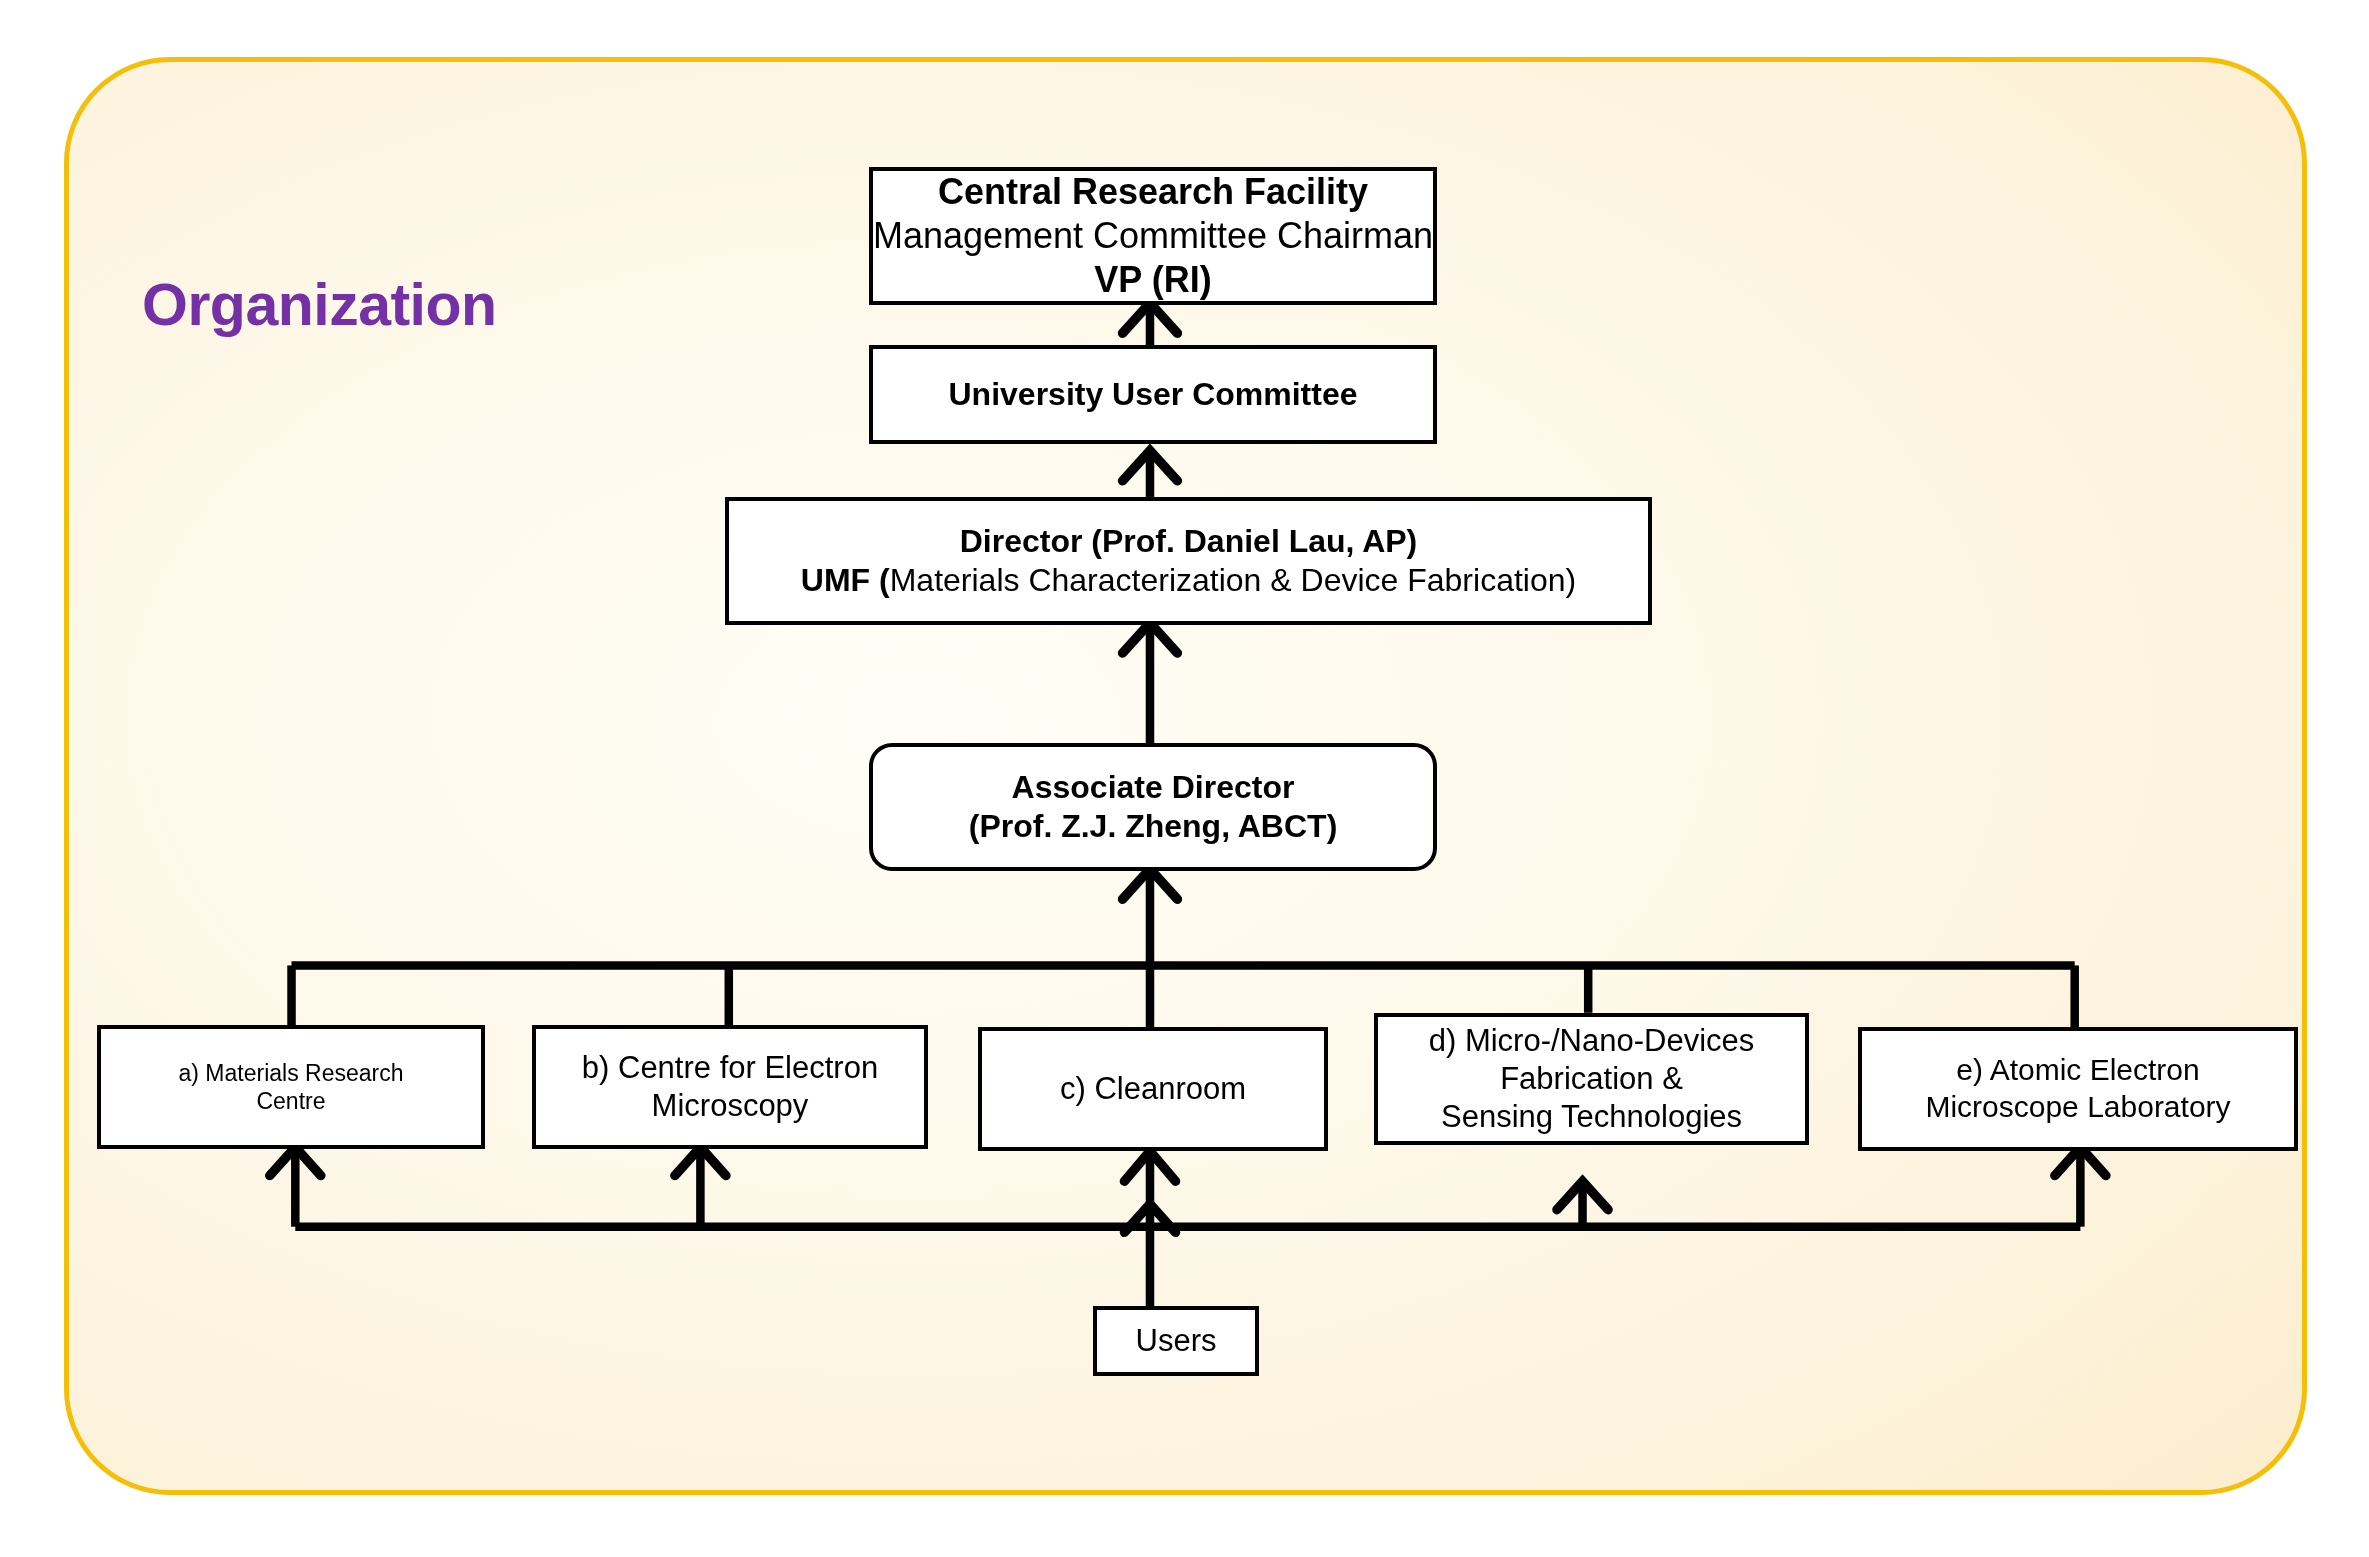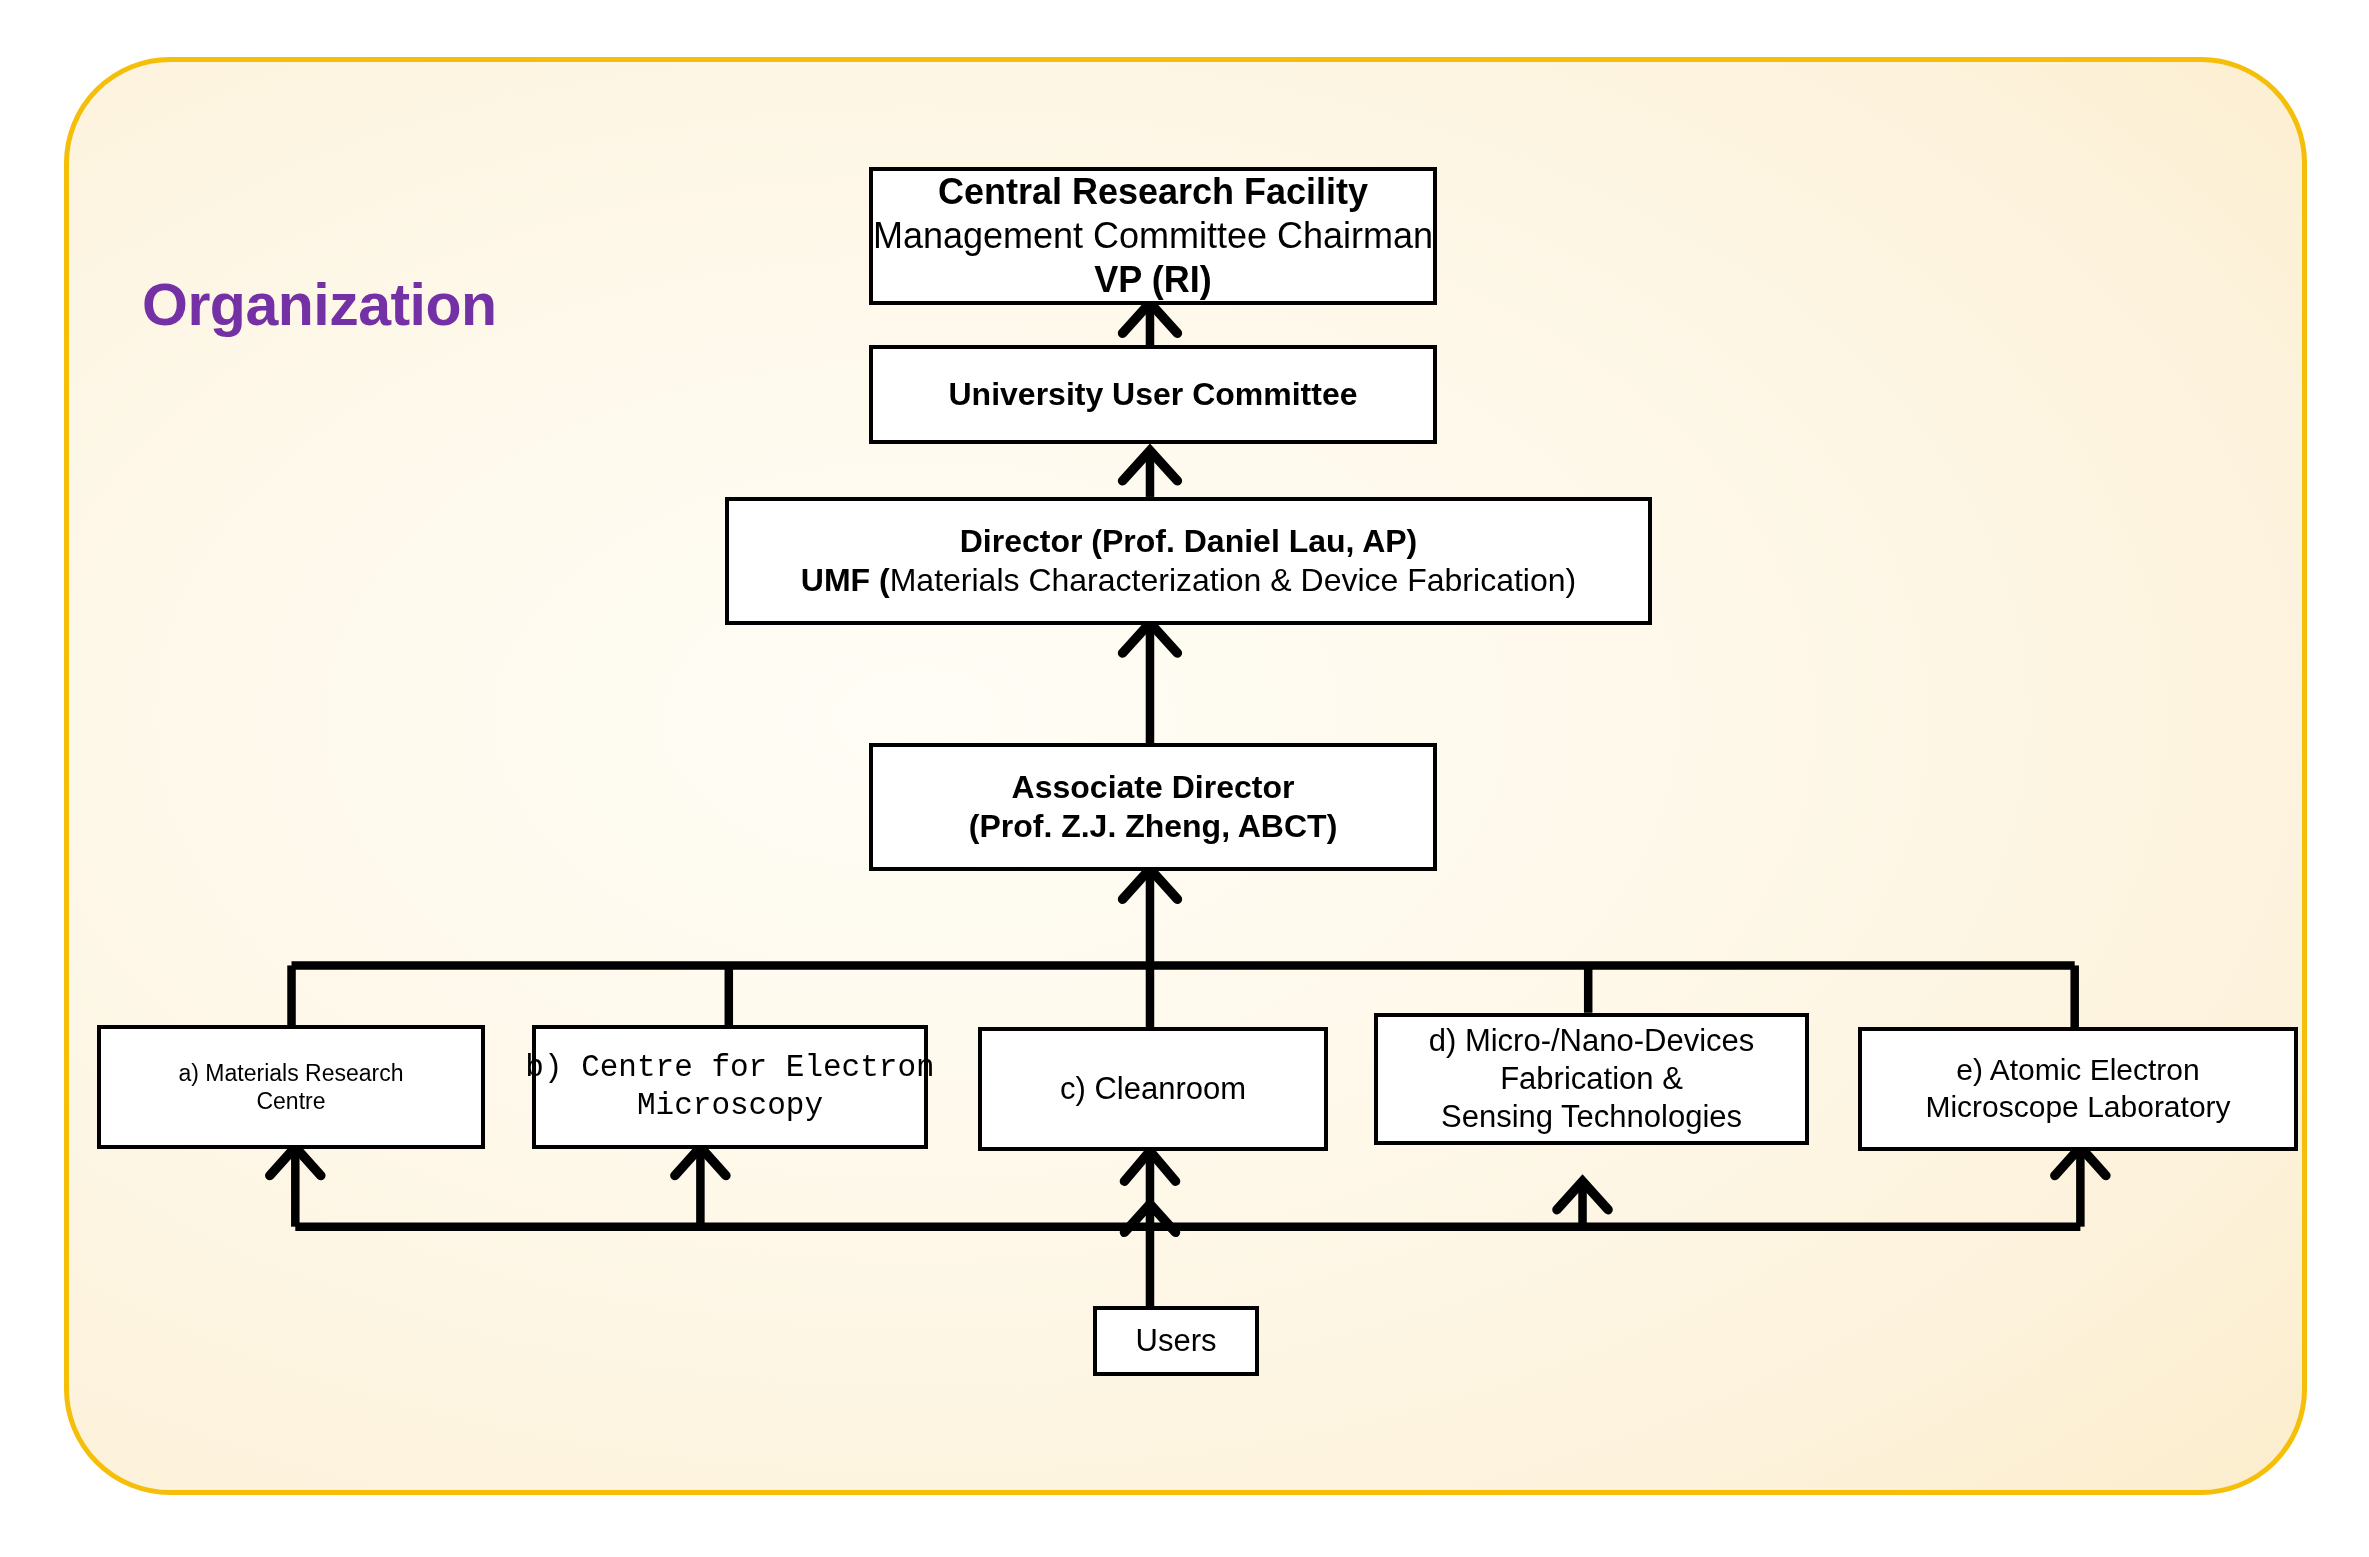--- a/index.html
+++ b/index.html
@@ -140,31 +140,31 @@
 
   <div class="node cond" style="left:869px; top:345px; width:568px; height:99px; font-size:32px;">
     <span class="ln b">University User Committee</span>
   </div>
 
   <div class="node cond" style="left:725px; top:497px; width:927px; height:128px; font-size:32px;">
     <span class="ln b">Director (Prof. Daniel Lau, AP)</span>
     <span class="ln"><b>UMF (</b><span>Materials Characterization &amp; Device Fabrication)</span></span>
   </div>
 
-  <div class="node cond" style="left:869px; top:743px; width:568px; height:128px; font-size:32px;">
+  <div class="node cond" style="left:869px; top:743px; width:568px; height:128px; font-size:32px;border-radius:23px;">
     <span class="ln b">Associate Director</span>
     <span class="ln b">(Prof. Z.J. Zheng, ABCT)</span>
   </div>
 
   <div class="node cond" style="left:97px; top:1025px; width:388px; height:124px; font-size:23px;">
     <span class="ln n">a) Materials Research</span>
     <span class="ln n">Centre</span>
   </div>
 
-  <div class="node cond" style="left:532px; top:1025px; width:396px; height:124px; font-size:31px;font-family:Liberation Mono, monospace;">
+  <div class="node cond" style="left:532px; top:1025px; width:396px; height:124px; font-size:31px;">
     <span class="ln n">b) Centre for Electron</span>
     <span class="ln n">Microscopy</span>
   </div>
 
   <div class="node cond" style="left:978px; top:1027px; width:350px; height:124px; font-size:31px;">
     <span class="ln n">c) Cleanroom</span>
   </div>
 
   <div class="node cond" style="left:1374px; top:1013px; width:435px; height:132px; font-size:31px;">
     <span class="ln n">d) Micro-/Nano-Devices</span>

